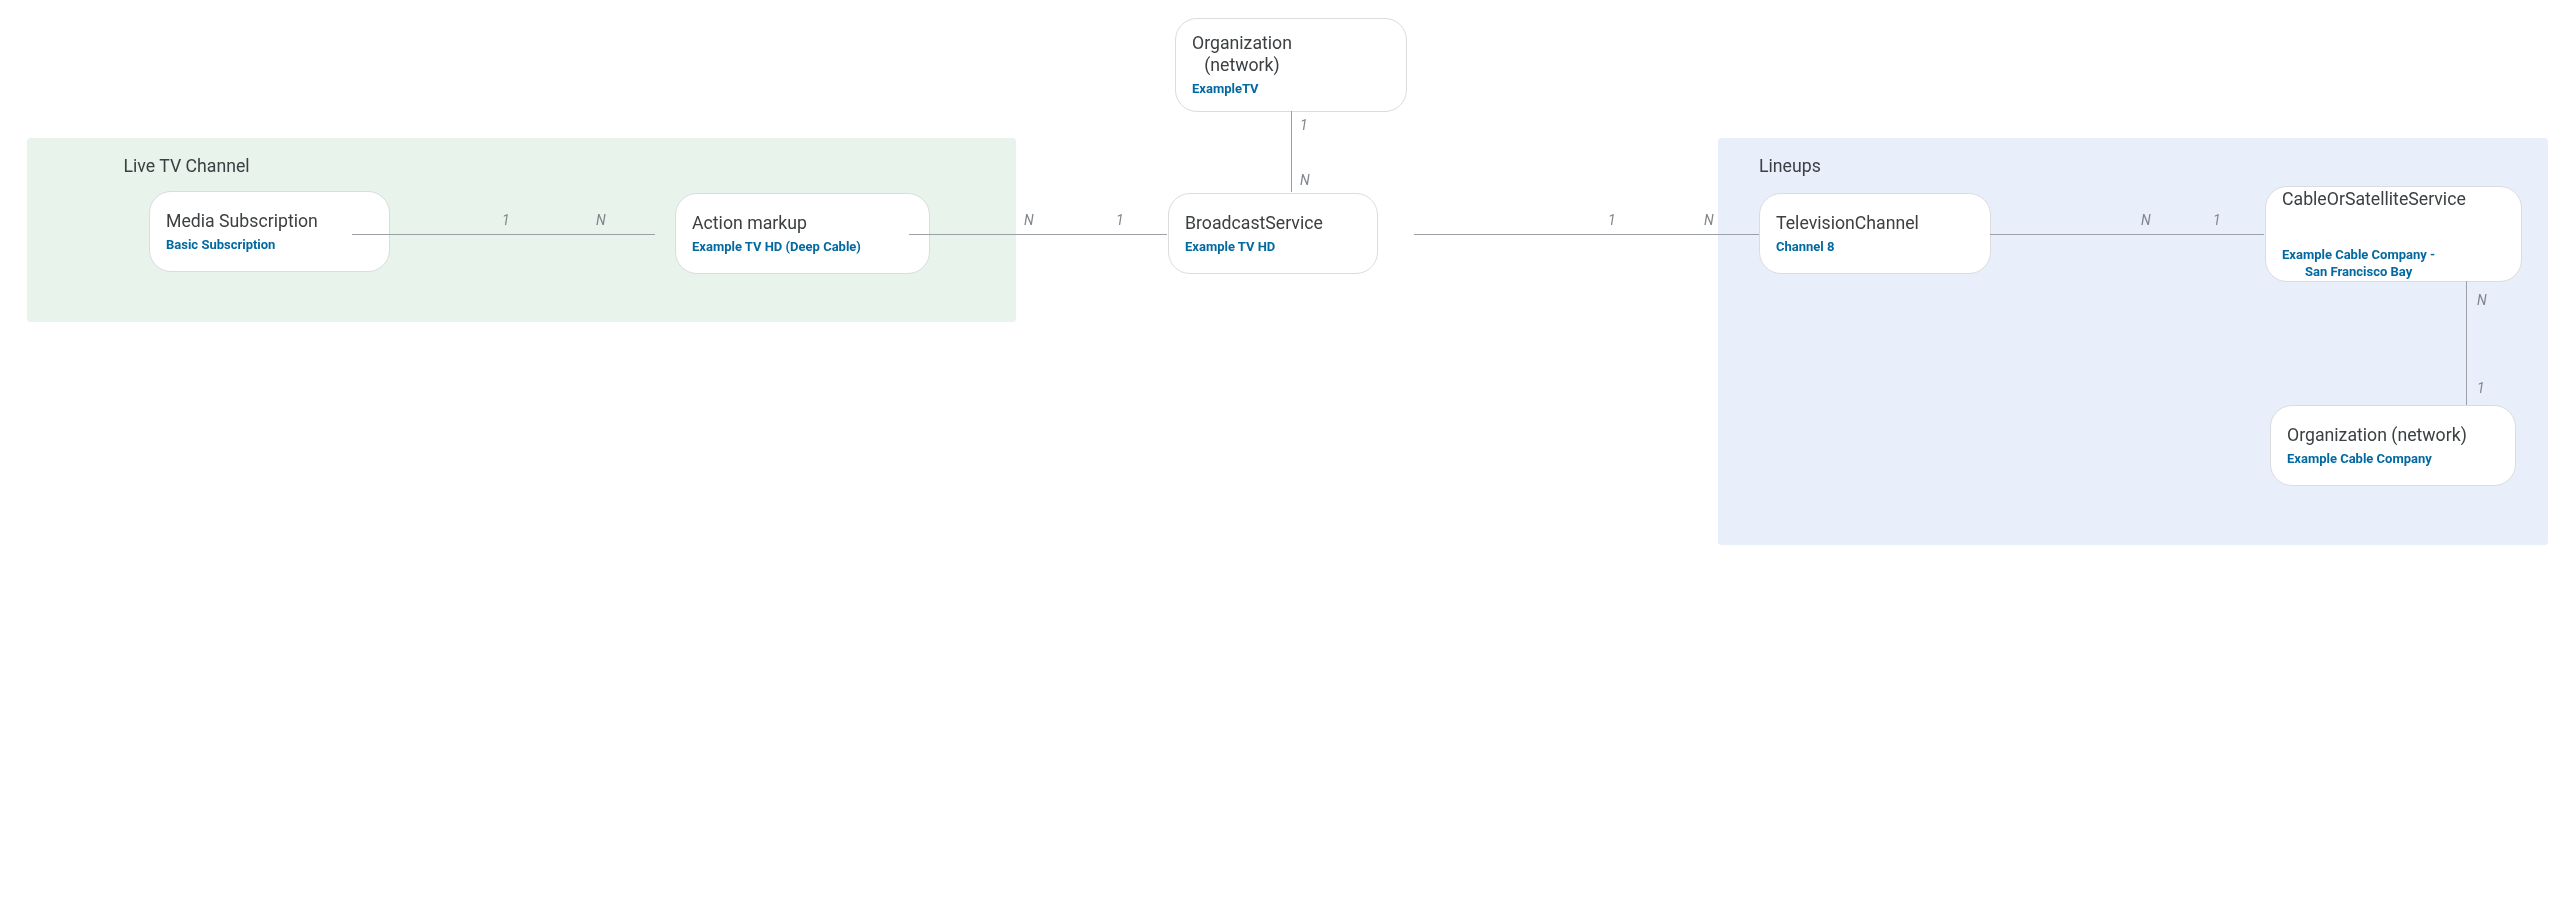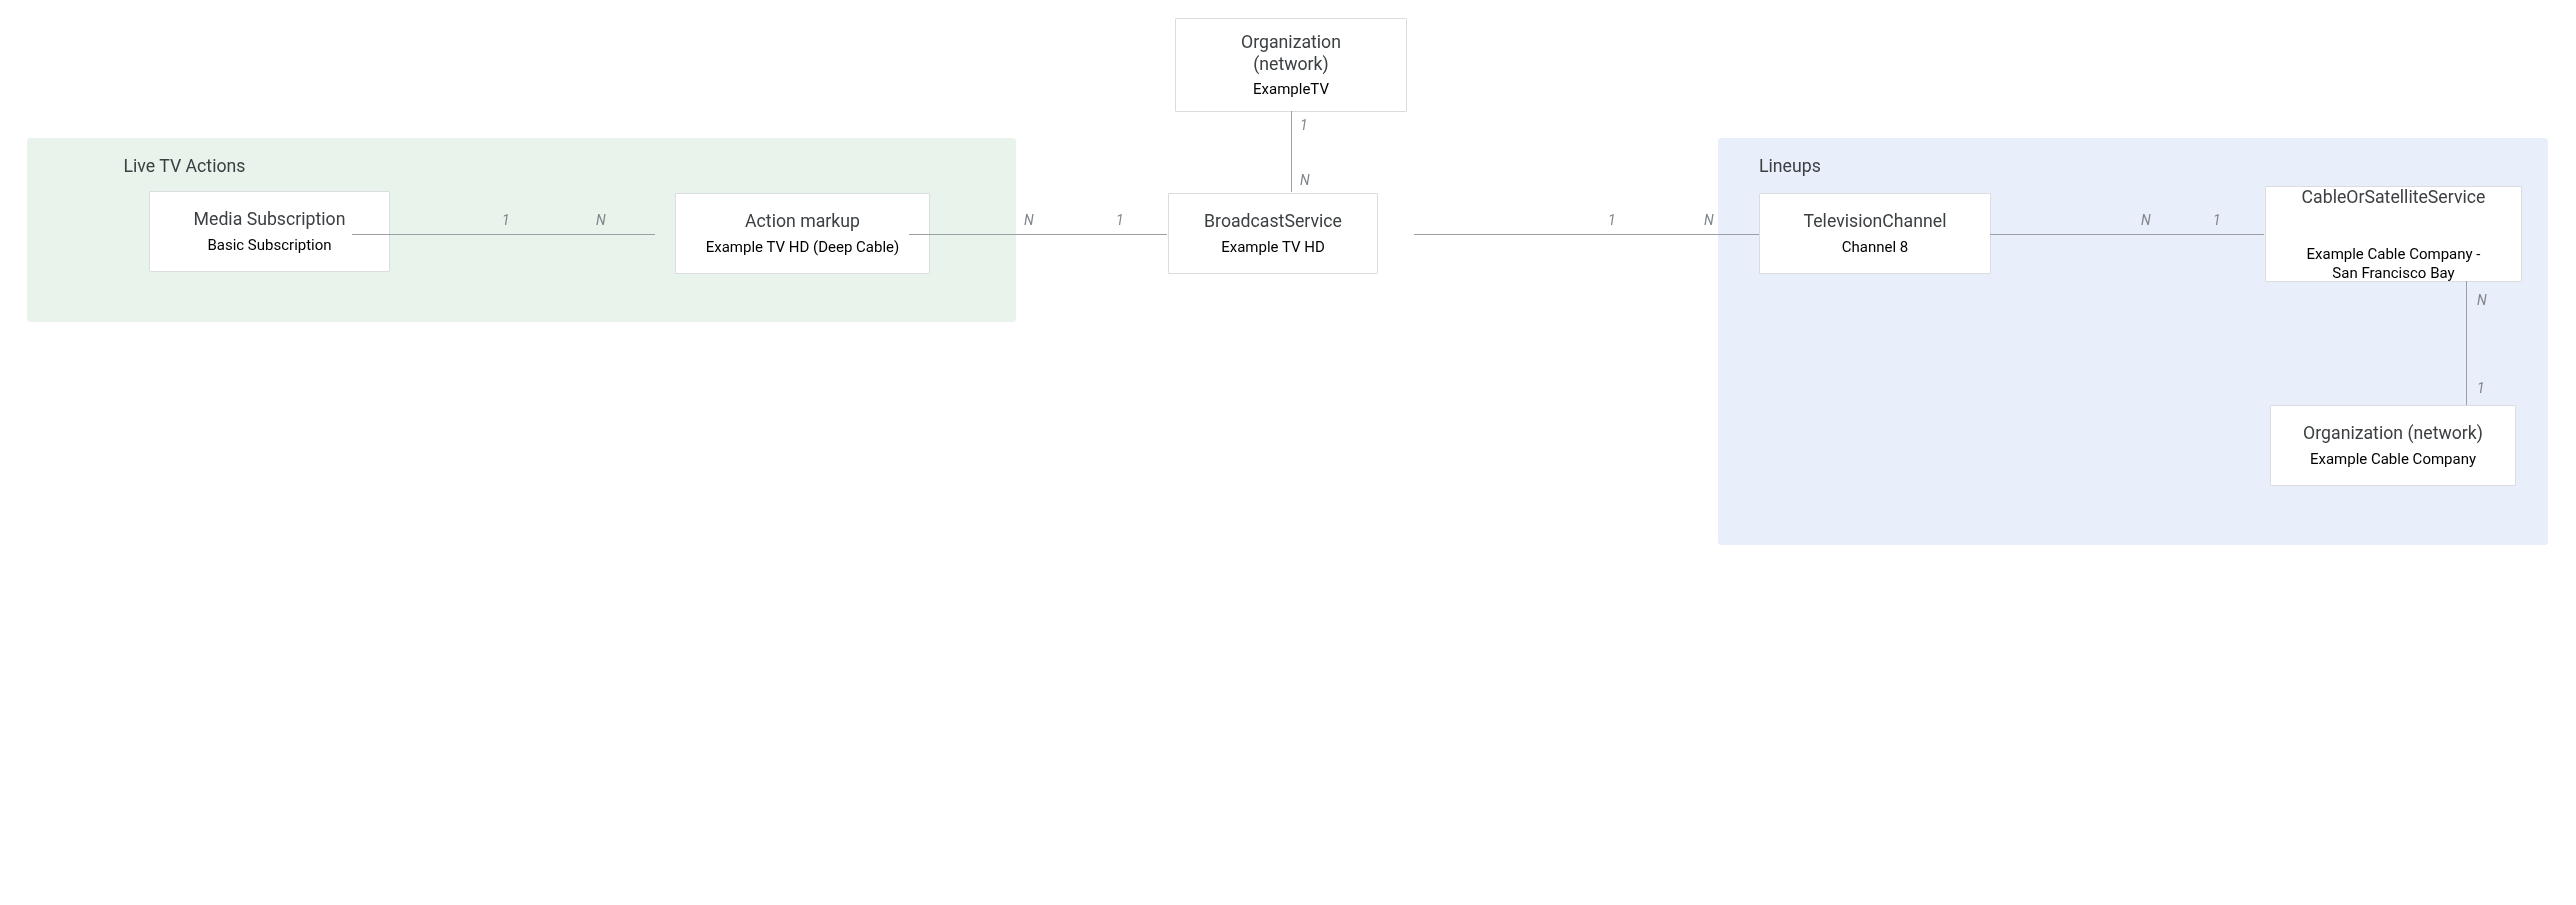--- a/index.html
+++ b/index.html
@@ -25,40 +25,40 @@
   .group-label {
     position: absolute;
     font-size: 17.7px;
     color: #3c4043;
     font-weight: 400;
   }
   .node {
     position: absolute;
     background: #ffffff;
     border: 0.9px solid #dadce0;
-    border-radius: 1px;
+    border-radius: 22px;
     display: flex;
     flex-direction: column;
-    align-items: center;
+    align-items: flex-start;
     justify-content: center;
     padding: 1px 16px;
     text-align: center;
     box-shadow: 0 0 0 rgba(0,0,0,0);
   }
   .node-title {
     font-size: 17.7px;
     color: #3c4043;
     font-weight: 400;
     line-height: 1.25;
     white-space: pre-line;
   }
   .node-sub {
-    font-size: 15px;
-    color: #000000;
-    font-weight: 400;
+    font-size: 13px;
+    color: #0369a1;
+    font-weight: 700;
     margin-top: 5.3px;
     line-height: 1.25;
     white-space: pre-line;
   }
   .edge {
     position: absolute;
     background: #9aa0a6;
   }
   .edge-h { height: 0.9px; }
   .edge-v { width: 0.9px; }
@@ -68,21 +68,21 @@
     font-style: italic;
     color: #80868b;
   }
 </style>
 </head>
 <body>
 
 <div class="canvas">
 
   <div class="group group-green" style="left:26.5px; top:138px; width:989px; height:184px;">
-    <div class="group-label" style="left:97px; top:17.7px;">Live TV Actions</div>
+    <div class="group-label" style="left:97px; top:17.7px;">Live TV Channel</div>
   </div>
 
   <div class="group group-blue" style="left:1718px; top:138px; width:830px; height:407px;">
     <div class="group-label" style="left:41px; top:17.7px;">Lineups</div>
   </div>
 
   <div class="node" style="left:1175px; top:17.7px; width:232px; height:94px;">
     <div class="node-title">Organization
 (network)</div>
     <div class="node-sub">ExampleTV</div>

